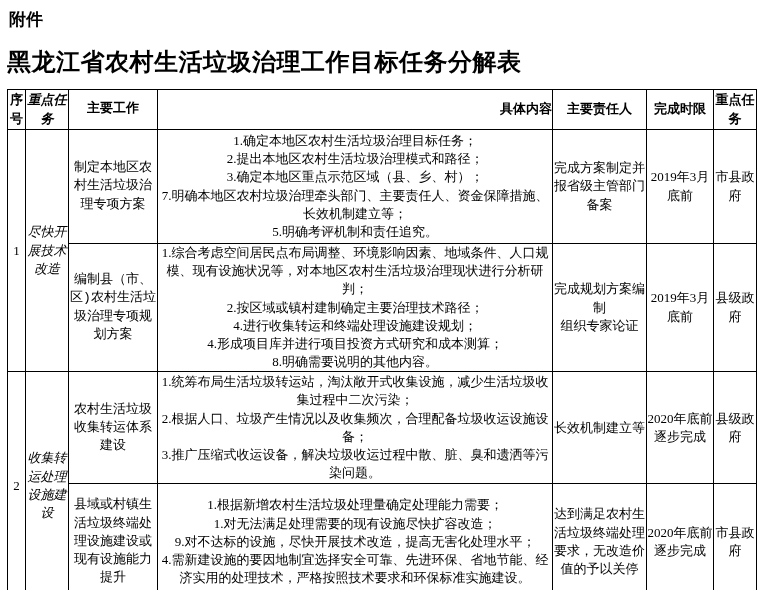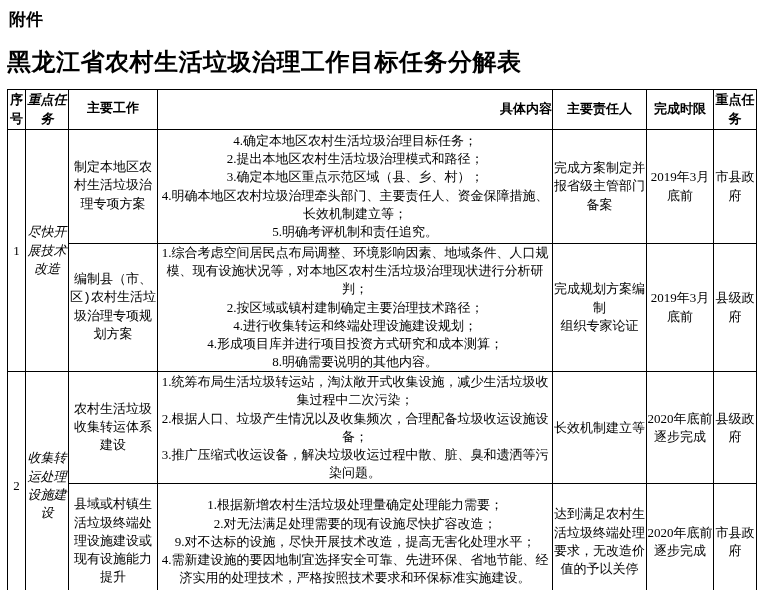--- a/index.html
+++ b/index.html
@@ -92,24 +92,24 @@
         <th class="c-deadline">完成时限</th>
         <th class="c-resp">重点任务</th>
       </tr>
     </thead>
     <tbody>
       <tr class="r1a">
         <td class="c-seq" rowspan="2">1</td>
         <td class="c-keytask" rowspan="2">尽快开展技术改造</td>
         <td class="c-mainwork">制定本地区农村生活垃圾治理专项方案</td>
         <td class="c-content">
-          <div>4.确定本地区农村生活垃圾治理目标任务；</div>
+          <div>1.确定本地区农村生活垃圾治理目标任务；</div>
           <div>2.提出本地区农村生活垃圾治理模式和路径；</div>
           <div>3.确定本地区重点示范区域（县、乡、村）；</div>
-          <div>4.明确本地区农村垃圾治理牵头部门、主要责任人、资金保障措施、长效机制建立等；</div>
+          <div>7.明确本地区农村垃圾治理牵头部门、主要责任人、资金保障措施、长效机制建立等；</div>
           <div>5.明确考评机制和责任追究。</div>
         </td>
         <td class="c-target">完成方案制定并报省级主管部门备案</td>
         <td class="c-deadline">2019年3月底前</td>
         <td class="c-resp">市县政府</td>
       </tr>
       <tr class="r1b">
         <td class="c-mainwork">编制县（市、区)农村生活垃圾治理专项规划方案</td>
         <td class="c-content">
           <div>1.综合考虑空间居民点布局调整、环境影响因素、地域条件、人口规模、现有设施状况等，对本地区农村生活垃圾治理现状进行分析研判；</div>
@@ -133,21 +133,21 @@
           <div>3.推广压缩式收运设备，解决垃圾收运过程中散、脏、臭和遗洒等污染问题。</div>
         </td>
         <td class="c-target">长效机制建立等</td>
         <td class="c-deadline">2020年底前逐步完成</td>
         <td class="c-resp">县级政府</td>
       </tr>
       <tr class="r2b">
         <td class="c-mainwork">县域或村镇生活垃圾终端处理设施建设或现有设施能力提升</td>
         <td class="c-content">
           <div>1.根据新增农村生活垃圾处理量确定处理能力需要；</div>
-          <div>2.对无法满足处理需要的现有设施尽快扩容改造；</div>
+          <div>1.对无法满足处理需要的现有设施尽快扩容改造；</div>
           <div>9.对不达标的设施，尽快开展技术改造，提高无害化处理水平；</div>
           <div>4.需新建设施的要因地制宜选择安全可靠、先进环保、省地节能、经济实用的处理技术，严格按照技术要求和环保标准实施建设。</div>
         </td>
         <td class="c-target">达到满足农村生活垃圾终端处理要求，无改造价值的予以关停</td>
         <td class="c-deadline">2020年底前逐步完成</td>
         <td class="c-resp">市县政府</td>
       </tr>
     </tbody>
   </table>
 

